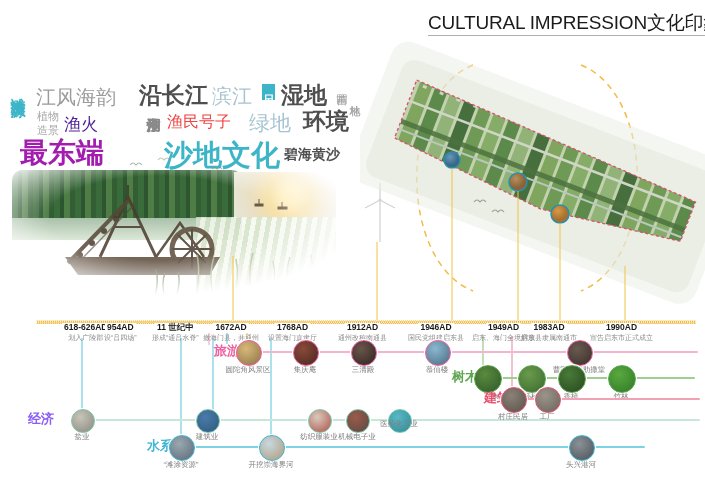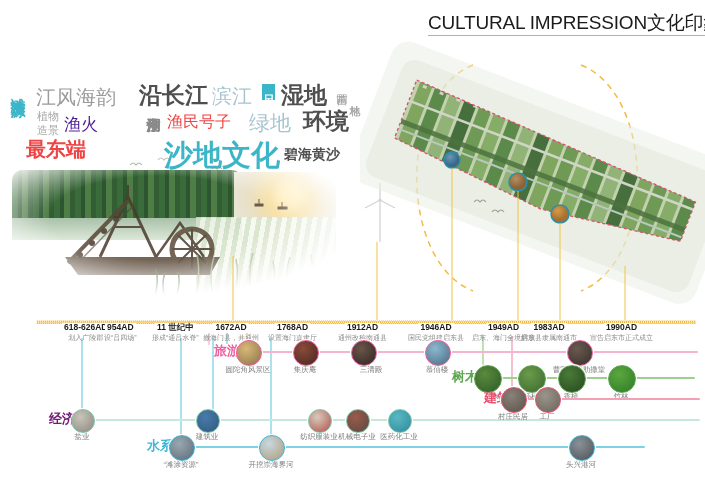--- a/index.html
+++ b/index.html
@@ -54,21 +54,21 @@
     <span class="wc vert" style="left:262px;top:84px;font-size:11px;font-weight:bold;color:#fff;background:#3db5c8;padding:2px 1px;letter-spacing:3px;">日出东方</span>
     <span class="wc" style="left:281px;top:84px;font-size:23px;font-weight:bold;color:#4f4f4f;">湿地</span>
     <span class="wc vert" style="left:336px;top:85px;font-size:11px;color:#a0a0a0;">苗圃</span>
     <span class="wc vert" style="left:349px;top:96px;font-size:11px;color:#a0a0a0;">林地</span>
     <span class="wc" style="left:37px;top:110px;font-size:11px;color:#a8a8a8;white-space:normal;width:24px;line-height:1.25;display:block;">植物造景</span>
     <span class="wc" style="left:64px;top:116px;font-size:17px;color:#4c1d95;">渔火</span>
     <span class="wc vert" style="left:147px;top:107px;font-size:14px;font-weight:bold;color:#8a8a8a;">潮汐作用</span>
     <span class="wc" style="left:167px;top:114px;font-size:16px;color:#ef4444;">渔民号子</span>
     <span class="wc" style="left:249px;top:112px;font-size:21px;color:#a6c4d0;">绿地</span>
     <span class="wc" style="left:303px;top:110px;font-size:23px;font-weight:bold;color:#4f4f4f;">环境</span>
-    <span class="wc" style="left:26px;top:139px;font-size:20px;font-weight:bold;color:#ef4444;">最东端</span>
+    <span class="wc" style="left:20px;top:139px;font-size:28px;font-weight:bold;color:#a21caf;">最东端</span>
     <span class="wc" style="left:164px;top:141px;font-size:29px;font-weight:bold;color:#3db5c8;">沙地文化</span>
     <span class="wc" style="left:284px;top:147px;font-size:14px;font-weight:bold;color:#4f4f4f;">碧海黄沙</span>
   </div>
 
   <div class="abs" id="collage">
     <div class="abs" id="forest"></div>
     <div class="abs" id="sunset"></div>
     <div class="abs" id="water-band"></div>
     <div class="abs" id="flats"></div>
     <svg class="abs" style="left:40px;top:20px;" width="210" height="115" viewBox="0 0 210 115">
@@ -247,37 +247,37 @@
     </div>
 
   <div id="tracks">
       <div class="track-label" style="left: 214px; top: 344px; color: rgb(238, 95, 158);">旅游</div>
       <div class="track-line" style="left: 240px; top: 351px; width: 458px; background: rgb(244, 179, 207);"></div>
       <div class="node" style="left: 236px; top: 340px; width: 24px; height: 24px; border: 1.5px solid rgb(238, 95, 158); background: radial-gradient(circle at 38% 32%, rgb(216, 184, 120), rgb(138, 115, 72));"></div>
       <div class="node-label" style="left: 202px; top: 366px;">圆陀角风景区</div>
       <div class="node" style="left: 293px; top: 340px; width: 24px; height: 24px; border: 1.5px solid rgb(238, 95, 158); background: radial-gradient(circle at 38% 32%, rgb(138, 74, 58), rgb(71, 38, 31));"></div>
       <div class="node-label" style="left: 259px; top: 366px;">集庆庵</div>
       <div class="node" style="left: 351px; top: 340px; width: 24px; height: 24px; border: 1.5px solid rgb(238, 95, 158); background: radial-gradient(circle at 38% 32%, rgb(106, 85, 74), rgb(46, 36, 32));"></div>
-      <div class="node-label" style="left: 325px; top: 366px;">三清殿</div>
+      <div class="node-label" style="left: 317px; top: 366px;">三清殿</div>
       <div class="node" style="left: 425px; top: 340px; width: 24px; height: 24px; border: 1.5px solid rgb(238, 95, 158); background: radial-gradient(circle at 38% 32%, rgb(138, 184, 208), rgb(74, 106, 128));"></div>
       <div class="node-label" style="left: 391px; top: 366px;">慕仙楼</div>
       <div class="node" style="left: 567px; top: 340px; width: 24px; height: 24px; border: 1.5px solid rgb(238, 95, 158); background: radial-gradient(circle at 38% 32%, rgb(106, 90, 80), rgb(56, 48, 42));"></div>
       <div class="node-label" style="left: 533px; top: 366px;">曹家镇德肋撒堂</div>
-      <div class="track-label" style="left: 28px; top: 412px; color: #701a75; margin-left: 21px;">经济</div>
+      <div class="track-label" style="left: 28px; top: 412px; color: #8b5cf6;">经济</div>
       <div class="track-line" style="left: 81px; top: 419px; width: 619px; background: rgb(197, 232, 218);"></div>
       <div class="node" style="left: 71px; top: 409px; width: 22px; height: 22px; border: 1.5px solid rgb(124, 199, 168); background: radial-gradient(circle at 38% 32%, rgb(200, 196, 184), rgb(138, 136, 128));"></div>
       <div class="node-label" style="left: 36px; top: 433px;">盐业</div>
       <div class="node" style="left: 196px; top: 409px; width: 22px; height: 22px; border: 1.5px solid rgb(124, 199, 168); background: radial-gradient(circle at 38% 32%, rgb(74, 122, 168), rgb(46, 90, 128));"></div>
       <div class="node-label" style="left: 161px; top: 433px;">建筑业</div>
       <div class="node" style="left: 308px; top: 409px; width: 22px; height: 22px; border: 1.5px solid rgb(124, 199, 168); background: radial-gradient(circle at 38% 32%, rgb(216, 202, 190), rgb(176, 80, 72));"></div>
       <div class="node-label" style="left: 273px; top: 433px;">纺织服装业</div>
       <div class="node" style="left: 346px; top: 409px; width: 22px; height: 22px; border: 1.5px solid rgb(124, 199, 168); background: radial-gradient(circle at 38% 32%, rgb(154, 90, 74), rgb(90, 74, 68));"></div>
       <div class="node-label" style="left: 311px; top: 433px;">机械电子业</div>
       <div class="node" style="left: 388px; top: 409px; width: 22px; height: 22px; border: 1.5px solid rgb(124, 199, 168); background: radial-gradient(circle at 38% 32%, rgb(90, 184, 196), rgb(46, 138, 154));"></div>
-      <div class="node-label" style="left: 353px; top: 433px;">医药化工业</div>
+      <div class="node-label" style="left: 353px; top: 420px;">医药化工业</div>
       <div class="track-label" style="left: 147px; top: 439px; color: rgb(63, 182, 212);">水系</div>
       <div class="track-line" style="left: 178px; top: 446px; width: 467px; background: rgb(125, 210, 228);"></div>
       <div class="node" style="left: 169px; top: 435px; width: 24px; height: 24px; border: 1.5px solid rgb(63, 182, 212); background: radial-gradient(circle at 38% 32%, rgb(154, 168, 176), rgb(90, 106, 120));"></div>
       <div class="node-label" style="left: 135px; top: 461px;">“滩涂资源”</div>
       <div class="node" style="left: 259px; top: 435px; width: 24px; height: 24px; border: 1.5px solid rgb(63, 182, 212); background: radial-gradient(circle at 38% 32%, rgb(200, 216, 224), rgb(176, 154, 120));"></div>
       <div class="node-label" style="left: 225px; top: 461px;">开挖崇海界河</div>
       <div class="node" style="left: 569px; top: 435px; width: 24px; height: 24px; border: 1.5px solid rgb(63, 182, 212); background: radial-gradient(circle at 38% 32%, rgb(138, 146, 152), rgb(74, 82, 88));"></div>
       <div class="node-label" style="left: 535px; top: 461px;">头兴港河</div>
       <div class="track-label" style="left: 452px; top: 370px; color: rgb(95, 166, 83); text-align: right;">树木</div>
       <div class="track-line" style="left: 476px; top: 377px; width: 219px; background: rgb(158, 207, 144);"></div>

